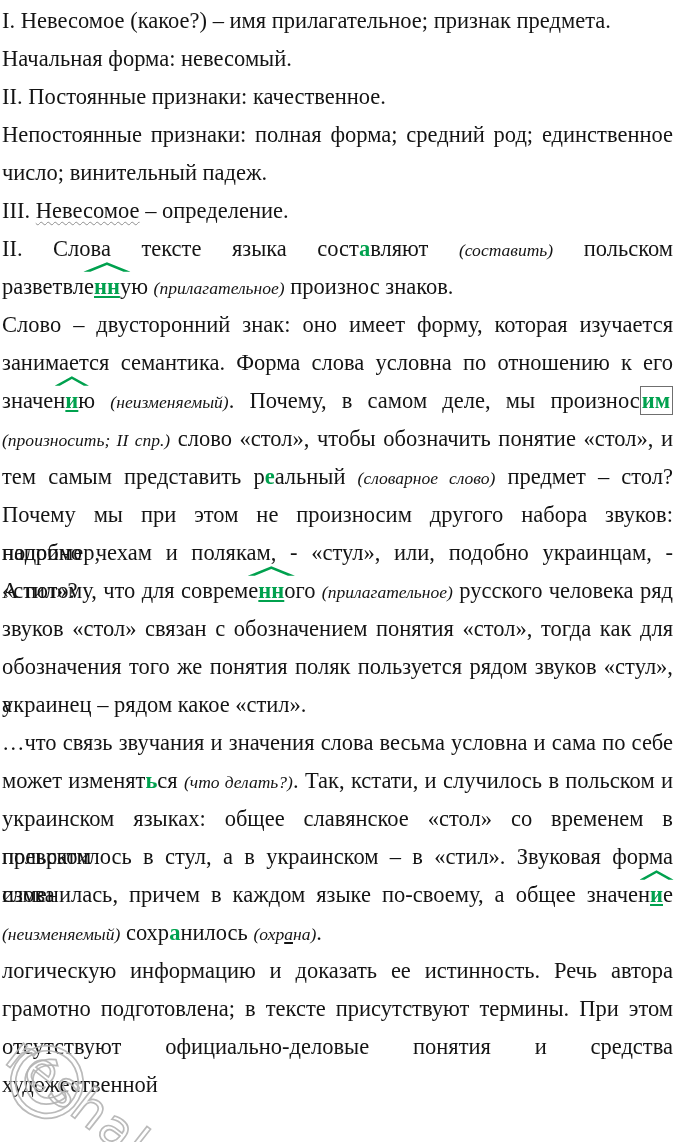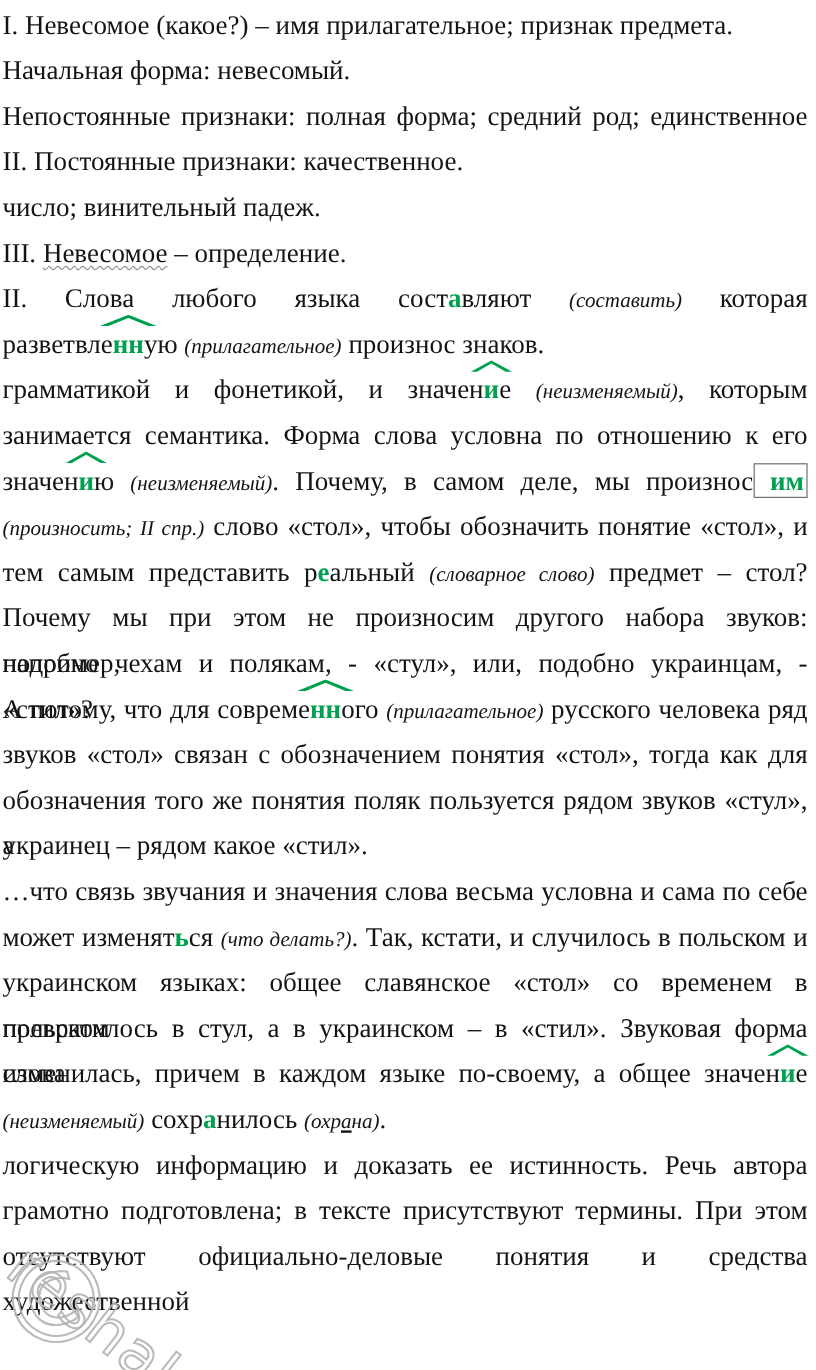--- a/index.html
+++ b/index.html
@@ -47,36 +47,36 @@
     text-decoration: underline;
     text-decoration-thickness: 1.5px;
     text-underline-offset: 2px;
   }
   
   .s-g, .s-gc, .s-gb {
     color: var(--green, #00a14e);
     font-weight: 700;
   }
   
-  .s-gc { position: relative; }
+  .s-gc { position: relative; text-decoration: underline; }
   .s-gc::before {
     content: "";
     position: absolute;
     left: 50%;
     top: -0.52em;
     transform: translateX(-50%);
     width: calc(100% + 0.95em);
     height: 0.42em;
     background: var(--green, #00a14e);
     clip-path: polygon(0 100%, 50% 0, 100% 100%, 85% 100%, 50% 28%, 15% 100%);
   }
   
   .s-gb {
     border: 1.4px solid var(--box, #6f6f6f);
-    padding: 1px 2px 1px 13px;
+    padding: 1px 2px 1px 1px;
   }
   
   .s-w {
     text-decoration: underline;
     text-decoration-style: wavy;
     text-decoration-color: #8f8f8f;
     text-decoration-thickness: 1px;
     text-underline-offset: 0.14em;
   }
   .watermark {
@@ -92,27 +92,27 @@
     opacity: 0.9;
   }
 </style>
 </head>
 <body>
 
 <div class="page">
   <div class="textblock">
       <div class="line"><span class="s-p">I. Невесомое (какое?) – имя прилагательное; признак предмета.</span></div>
       <div class="line"><span class="s-p">Начальная форма: невесомый.</span></div>
+      <div class="line"><span class="s-p">II. Постоянные признаки: качественное.</span></div>
       <div class="line just"><span class="s-p">Непостоянные признаки: полная форма; средний род; единственное</span></div>
-      <div class="line"><span class="s-p">II. Постоянные признаки: качественное.</span></div>
       <div class="line"><span class="s-p">число; винительный падеж.</span></div>
       <div class="line"><span class="s-p">III. </span><span class="s-w">Невесомое</span><span class="s-p"> – определение.</span></div>
-      <div class="line just"><span class="s-p">II. Слова любого языка сост</span><span class="s-g">а</span><span class="s-p">вляют </span><span class="s-n">(составить)</span><span class="s-p"> которая</span></div>
+      <div class="line just"><span class="s-p">II. Слова тексте языка сост</span><span class="s-g">а</span><span class="s-p">вляют </span><span class="s-n">(составить)</span><span class="s-p"> польском</span></div>
       <div class="line"><span class="s-p">разветвле</span><span class="s-gc">нн</span><span class="s-p">ую </span><span class="s-n">(прилагательное)</span><span class="s-p"> произнос знаков.</span></div>
-      <div class="line just"><span class="s-p">грамматикой и фонетикой, и значен</span><span class="s-gc">и</span><span class="s-p">е </span><span class="s-n">(неизменяемый)</span><span class="s-p">, которым</span></div>
+      <div class="line just"><span class="s-p">Слово – двусторонний знак: оно имеет форму, которая изучается</span></div>
       <div class="line just"><span class="s-p">занимается семантика. Форма слова условна по отношению к его</span></div>
       <div class="line just"><span class="s-p">значен</span><span class="s-gc">и</span><span class="s-p">ю </span><span class="s-n">(неизменяемый)</span><span class="s-p">. Почему, в самом деле, мы произнос</span><span class="s-gb">им</span></div>
       <div class="line just"><span class="s-n">(произносить; II спр.)</span><span class="s-p"> слово «стол», чтобы обозначить понятие «стол», и</span></div>
       <div class="line just"><span class="s-p">тем самым представить р</span><span class="s-g">е</span><span class="s-p">альный </span><span class="s-n">(словарное слово)</span><span class="s-p"> предмет – стол?</span></div>
       <div class="line just"><span class="s-p">Почему мы при этом не произносим другого набора звуков: например,</span></div>
       <div class="line just"><span class="s-p">подобно чехам и полякам, - «стул», или, подобно украинцам, - «стил»?</span></div>
       <div class="line just"><span class="s-p">А потому, что для совреме</span><span class="s-gc">нн</span><span class="s-p">ого </span><span class="s-n">(прилагательное)</span><span class="s-p"> русского человека ряд</span></div>
       <div class="line just"><span class="s-p">звуков «стол» связан с обозначением понятия «стол», тогда как для</span></div>
       <div class="line just"><span class="s-p">обозначения того же понятия поляк пользуется рядом звуков «стул», а</span></div>
       <div class="line"><span class="s-p">украинец – рядом какое «стил».</span></div>

